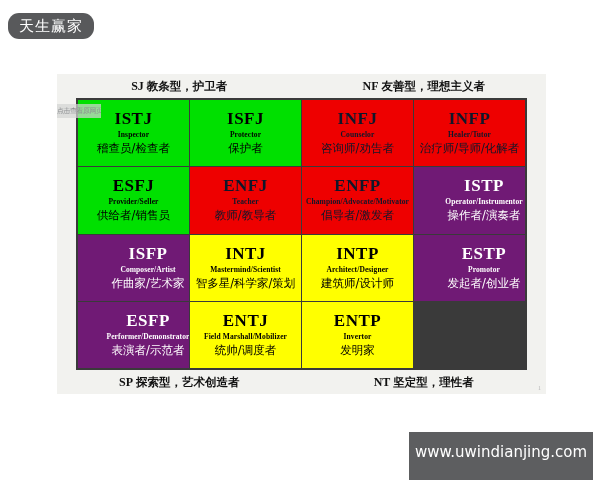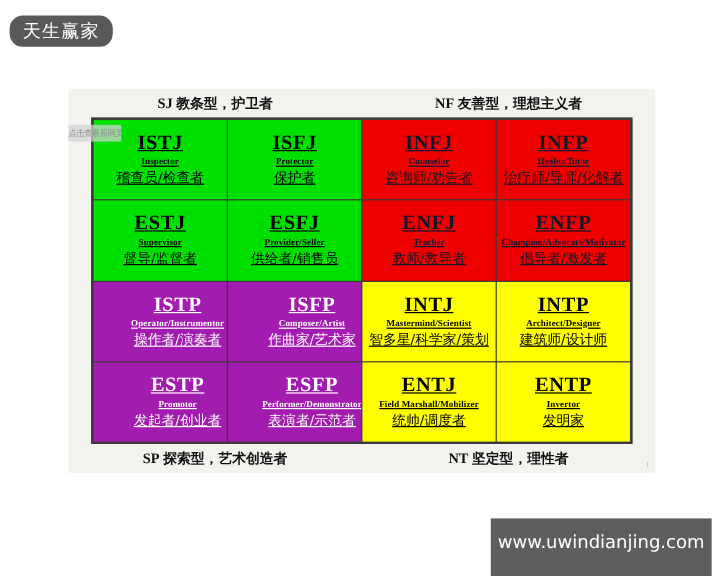--- a/index.html
+++ b/index.html
@@ -104,21 +104,20 @@
 
   .cell {
     position: relative;
     display: flex;
     flex-direction: column;
     align-items: center;
     justify-content: center;
     overflow: hidden;
     padding: 1px 2px 2px;
     box-sizing: border-box;
-    text-decoration: underline;
   }
   .cell-code {
     font-family: "Liberation Serif", "DejaVu Serif", serif;
     font-weight: bold;
     font-size: 17px;
     line-height: 19px;
     letter-spacing: 0.5px;
   }
   .cell-en {
     font-family: "Liberation Serif", "DejaVu Serif", serif;
@@ -130,21 +129,21 @@
   }
   .cell-zh {
     font-family: "DejaVu Sans", sans-serif;
     font-size: 11.5px;
     line-height: 15px;
     white-space: nowrap;
   }
 
   .q-green { background: #00e000; color: #000000; }
   .q-red   { background: #ee0000; color: #0f172a; }
-  .q-blue  { background: #a21caf; color: #ffffff; padding-left: 31px; }
+  .q-blue  { background: #701a75; color: #ffffff; padding-left: 31px; }
   .q-yellow{ background: #ffff00; color: #000000; text-align: right; }
 
   
   .scan-artifact {
     position: absolute;
     left: 57px;
     top: 104px;
     width: 44px;
     height: 14px;
     background: rgba(210, 212, 210, 0.72);
@@ -200,25 +199,20 @@
       <div class="cell-en">Counselor</div>
       <div class="cell-zh">咨询师/劝告者</div>
     </div>
     <div class="cell q-red">
       <div class="cell-code">INFP</div>
       <div class="cell-en">Healer/Tutor</div>
       <div class="cell-zh">治疗师/导师/化解者</div>
     </div>
 
     <div class="cell q-green">
-      <div class="cell-code">ESTJ</div>
-      <div class="cell-en">Supervisor</div>
-      <div class="cell-zh">督导/监督者</div>
-    </div>
-    <div class="cell q-green">
       <div class="cell-code">ESFJ</div>
       <div class="cell-en">Provider/Seller</div>
       <div class="cell-zh">供给者/销售员</div>
     </div>
     <div class="cell q-red">
       <div class="cell-code">ENFJ</div>
       <div class="cell-en">Teacher</div>
       <div class="cell-zh">教师/教导者</div>
     </div>
     <div class="cell q-red">

